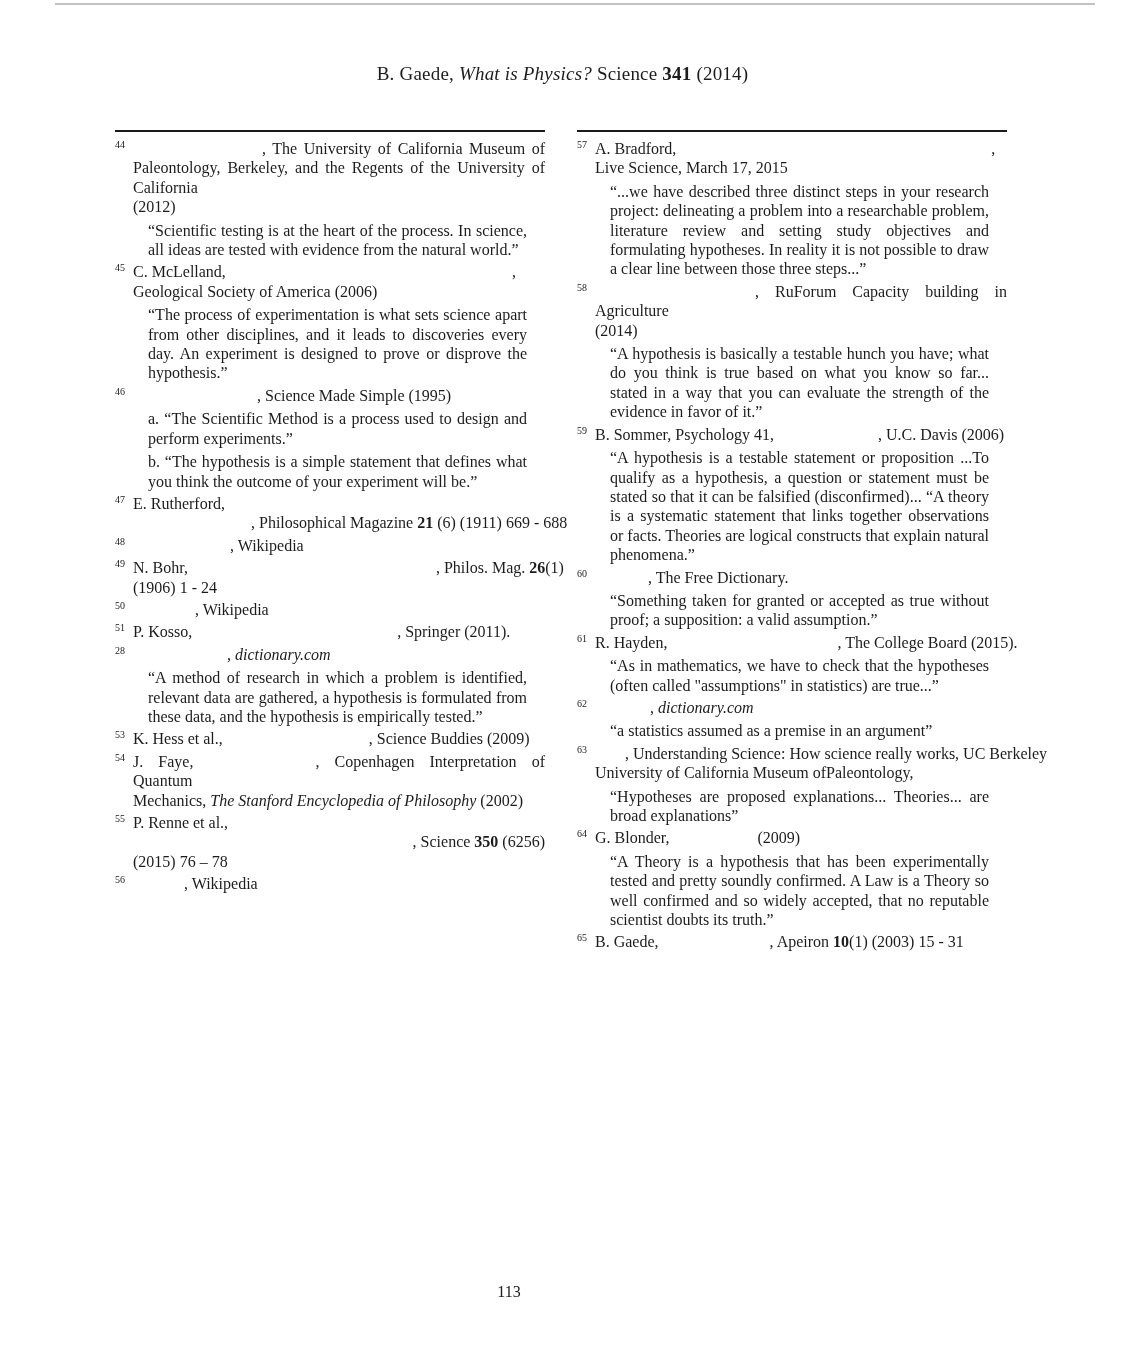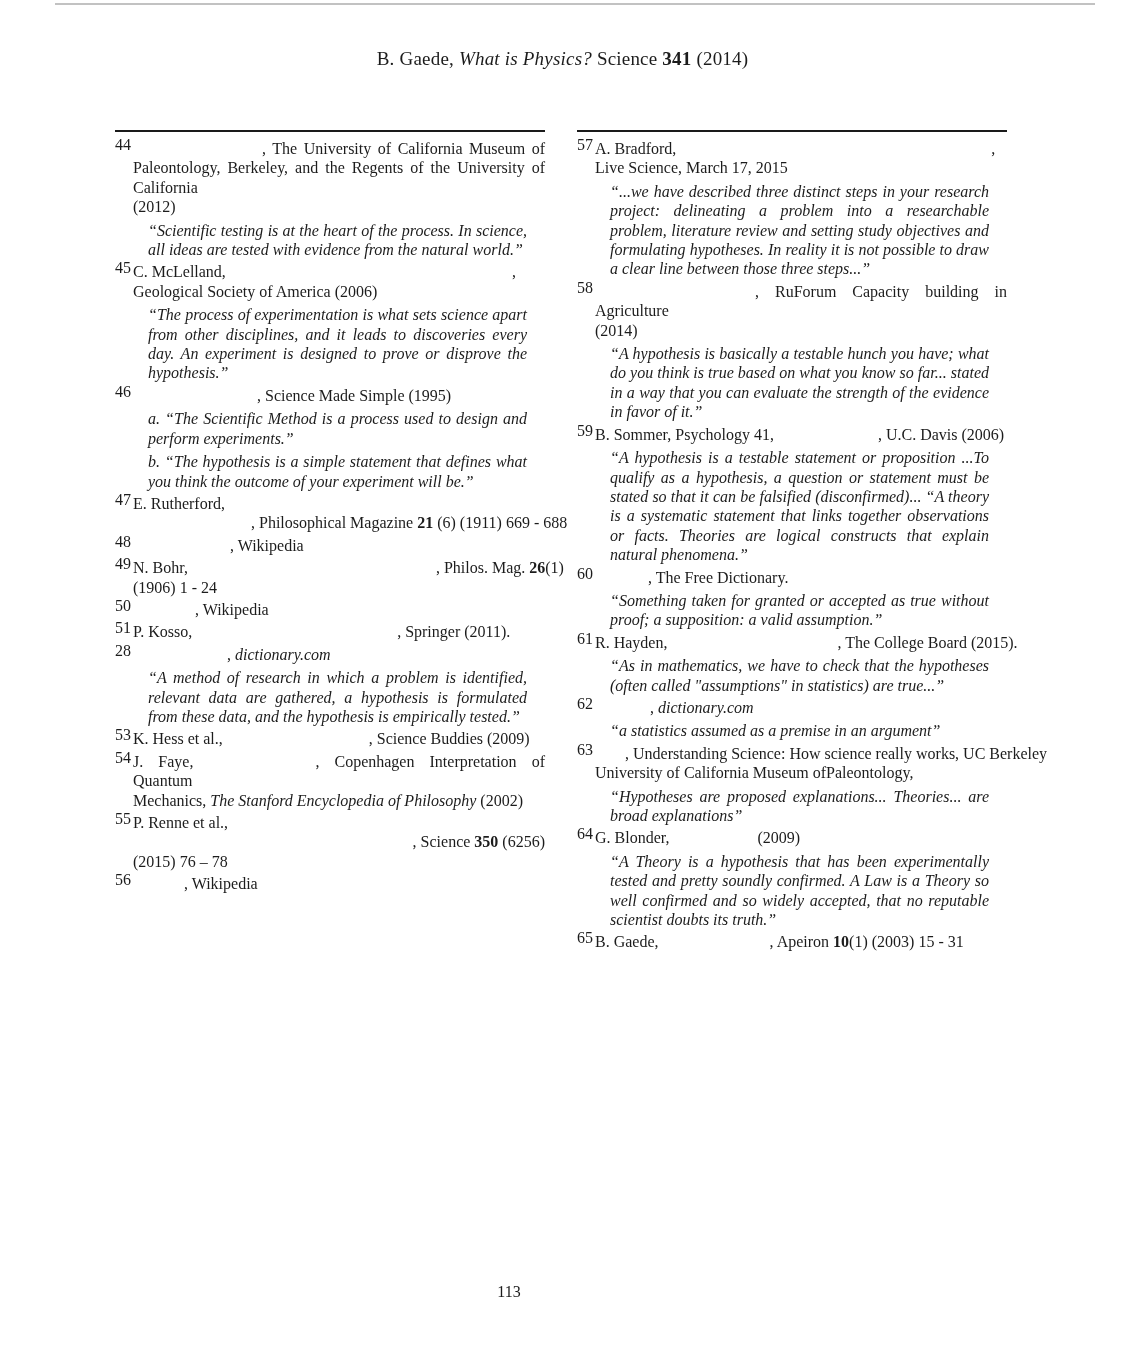--- a/index.html
+++ b/index.html
@@ -14,54 +14,53 @@
     background:var(--page-bg);
     font-family:"Liberation Serif","DejaVu Serif",serif;
     color:var(--ink);
     overflow:hidden;
   }
   .topline{
     position:absolute;left:55px;top:3px;width:1040px;height:0;
     border-top:2px solid var(--topline);
   }
   .header{
-    position:absolute;top:48px;left:0;width:1125px;
+    position:absolute;top:63px;left:0;width:1125px;
     text-align:center;font-size:19px;letter-spacing:.2px;
     white-space:nowrap;
   }
   .col{
     position:absolute;top:130px;width:430px;
     border-top:2px solid var(--rule);
     padding-top:7px;
     font-size:16px;line-height:19.4px;
   }
   .col.left{left:115px;}
   .col.right{left:577px;}
   .ref{
     position:relative;
     padding-left:18px;
     margin-bottom:3px;
   }
   .num{
     position:absolute;left:0;top:1px;
-    font-size:16px;line-height:10px;
+    font-size:10px;line-height:10px;
   }
   .line{white-space:nowrap;}
   .line.jl{
     white-space:normal;
     text-align:justify;
     text-align-last:justify;
   }
   .line.rt{text-align:right;}
   .gap{display:inline-block;height:1px;}
   .b{font-weight:bold;}
   .i{font-style:italic;}
   .quote{
     margin:4px 18px 3px 15px;
-    font-style:italic;
     text-align:justify;
   }
   .pagenum{
     position:absolute;top:1283px;left:0;width:1018px;
     text-align:center;font-size:16px;
   }
 </style>
 </head>
 <body>
 

